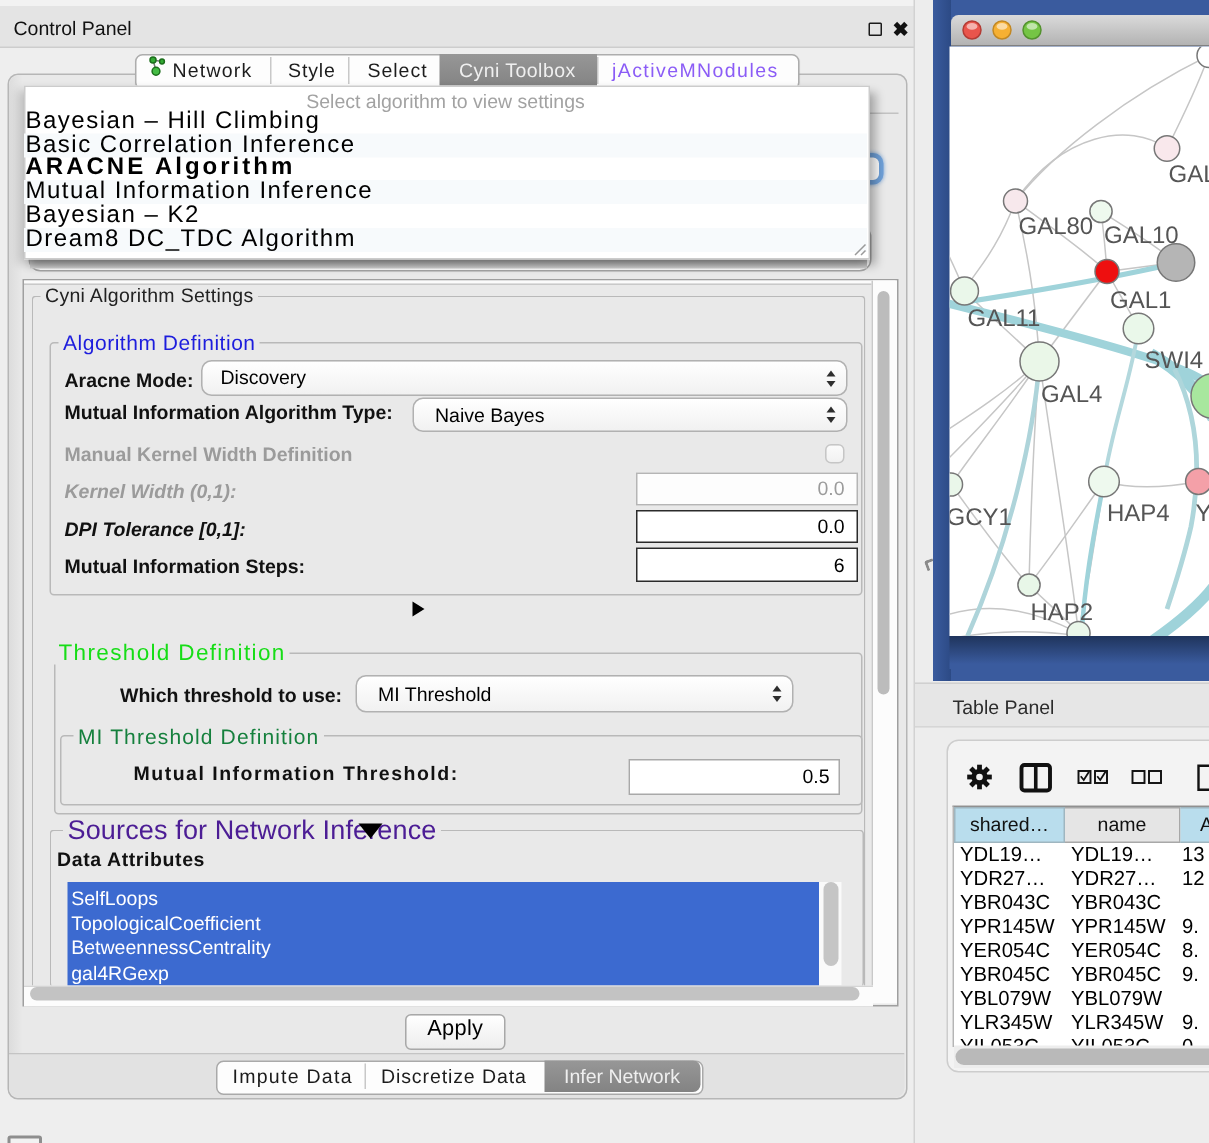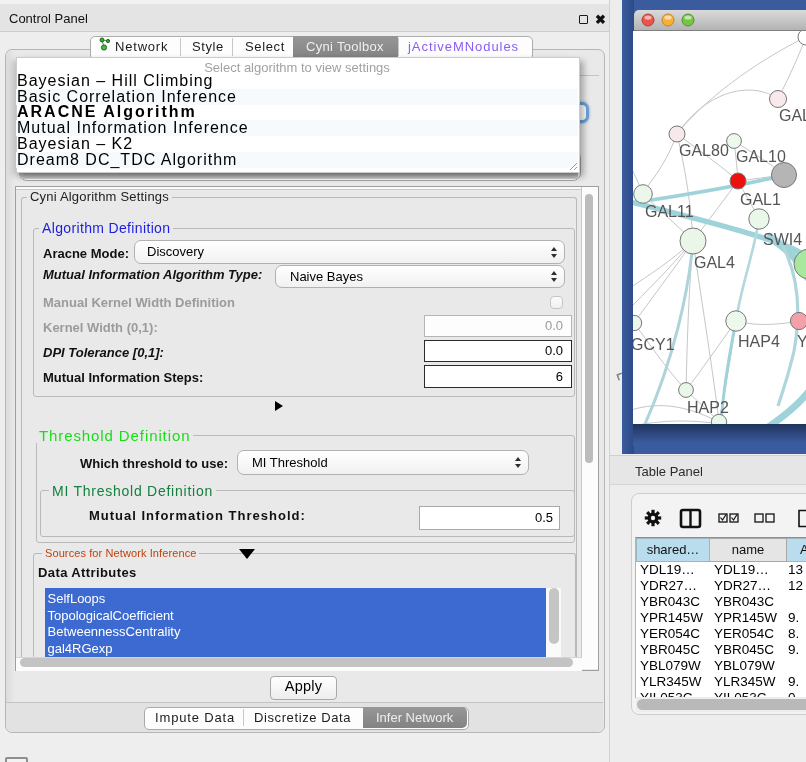--- a/index.html
+++ b/index.html
@@ -57,28 +57,28 @@
   <div class="abs frame" style="left:21px;top:197px;width:554px;height:473px;border-bottom:none;border-radius:3px 3px 0 0;"></div>
   <div class="abs ftitle" style="left:27px;top:190px;color:#222;letter-spacing:0.2px;">Cyni Algorithm Settings</div>
 
   <div class="abs frame" style="left:33px;top:228px;width:540px;height:167px;"></div>
   <div class="abs ftitle" style="left:39px;top:221px;color:#1d1ddd;font-size:14px;letter-spacing:0.35px;line-height:15px;">Algorithm Definition</div>
 
   <div class="abs lbl bold" style="left:43px;top:246px;">Aracne Mode:</div>
   <div class="combo" style="left:134px;top:240px;width:429px;height:22px;line-height:22px;">
     <span style="padding-left:12px;">Discovery</span><span class="ar"></span></div>
 
-  <div class="abs lbl bold" style="left:43px;top:267px;font-style:italic;">Mutual Information Algorithm Type:</div>
+  <div class="abs lbl bold" style="left:43px;top:267px;">Mutual Information Algorithm Type:</div>
   <div class="combo" style="left:275px;top:265px;width:288px;height:21px;line-height:21px;">
     <span style="padding-left:14px;">Naive Bayes</span><span class="ar"></span></div>
 
   <div class="abs lbl bold" style="left:43px;top:295px;color:#9b9b9b;">Manual Kernel Width Definition</div>
   <div class="abs" style="left:550px;top:295.5px;width:11px;height:11px;background:linear-gradient(#fbfbfb,#f1f1f1);border:1.5px solid #c6c6c6;border-radius:4px;"></div>
 
-  <div class="abs lbl bold" style="left:43px;top:320px;color:#9b9b9b;">Kernel Width (0,1):</div>
+  <div class="abs lbl bold" style="left:43px;top:320px;color:#9b9b9b;font-style:italic;">Kernel Width (0,1):</div>
   <div class="tfield" style="left:424px;top:315px;width:138px;height:20px;line-height:20px;border:1px solid #b5b5b5;background:#fdfdfd;color:#9b9b9b;padding-right:8px;">0.0</div>
 
   <div class="abs lbl bold" style="left:43px;top:345px;font-style:italic;">DPI Tolerance [0,1]:</div>
   <div class="tfield" style="left:424px;top:340px;width:138px;height:20px;line-height:20px;border:1.5px solid #2b2b2b;padding-right:8px;">0.0</div>
 
   <div class="abs lbl bold" style="left:43px;top:370px;">Mutual Information Steps:</div>
   <div class="tfield" style="left:424px;top:365px;width:138px;height:21px;line-height:21px;border:1.5px solid #2b2b2b;padding-right:8px;">6</div>
 
   <div class="abs" style="left:275px;top:401px;width:0;height:0;border-top:5.5px solid transparent;border-bottom:5.5px solid transparent;border-left:8.5px solid #000;"></div>
 
@@ -88,21 +88,21 @@
   <div class="abs lbl bold" style="left:80px;top:456px;">Which threshold to use:</div>
   <div class="combo" style="left:237px;top:450px;width:290px;height:23px;line-height:23px;">
     <span style="padding-left:14px;">MI Threshold</span><span class="ar"></span></div>
 
   <div class="abs frame" style="left:40px;top:490px;width:533px;height:45px;"></div>
   <div class="abs ftitle" style="left:49px;top:484px;color:#15803d;background:#e9e9e9;font-size:14px;letter-spacing:0.75px;line-height:15px;">MI Threshold Definition</div>
   <div class="abs lbl bold" style="left:49px;top:508px;letter-spacing:1px;margin-left:40px;">Mutual Information Threshold:</div>
   <div class="tfield" style="left:419px;top:506px;width:133px;height:22px;line-height:22px;border:1px solid #a9a9a9;padding-right:6px;">0.5</div>
 
   <div class="abs frame" style="left:33px;top:553px;width:541px;height:104px;border-bottom:none;"></div>
-  <div class="abs ftitle" style="left:42px;top:546px;color:#c2410c;font-size:11px;letter-spacing:0.1px;">Sources for Network Inference</div>
+  <div class="abs ftitle" style="left:42px;top:546px;color:#4c1d95;font-size:18px;letter-spacing:0.1px;">Sources for Network Inference</div>
   <div class="abs" style="left:239px;top:549px;width:0;height:0;border-left:8.5px solid transparent;border-right:8.5px solid transparent;border-top:10px solid #000;"></div>
   <div class="abs lbl bold" style="left:38px;top:565px;letter-spacing:0.4px;">Data Attributes</div>
 
   <div class="abs" style="left:45px;top:588px;width:501px;height:74px;background:#3c6ad0;color:#fff;font-size:13px;line-height:16.5px;padding-left:2.5px;padding-top:3px;box-sizing:border-box;">SelfLoops<br>TopologicalCoefficient<br>BetweennessCentrality<br>gal4RGexp</div>
   <div class="abs" style="left:546px;top:588px;width:15px;height:69px;background:#fafafa;"></div>
   <div class="abs" style="left:549px;top:588px;width:10px;height:56px;background:#c5c5c5;border-radius:5px;"></div>
 
   <div class="abs" style="left:581px;top:187px;width:16px;height:482px;background:#fcfcfc;border-left:1px solid #c9c9c9;"></div>
   <div class="abs" style="left:584.5px;top:194px;width:8px;height:269px;background:#bcbcbc;border-radius:4px;"></div>
   <div class="abs" style="left:16px;top:657px;width:566px;height:13px;background:#fcfcfc;border-top:1px solid #d5d5d5;"></div>

